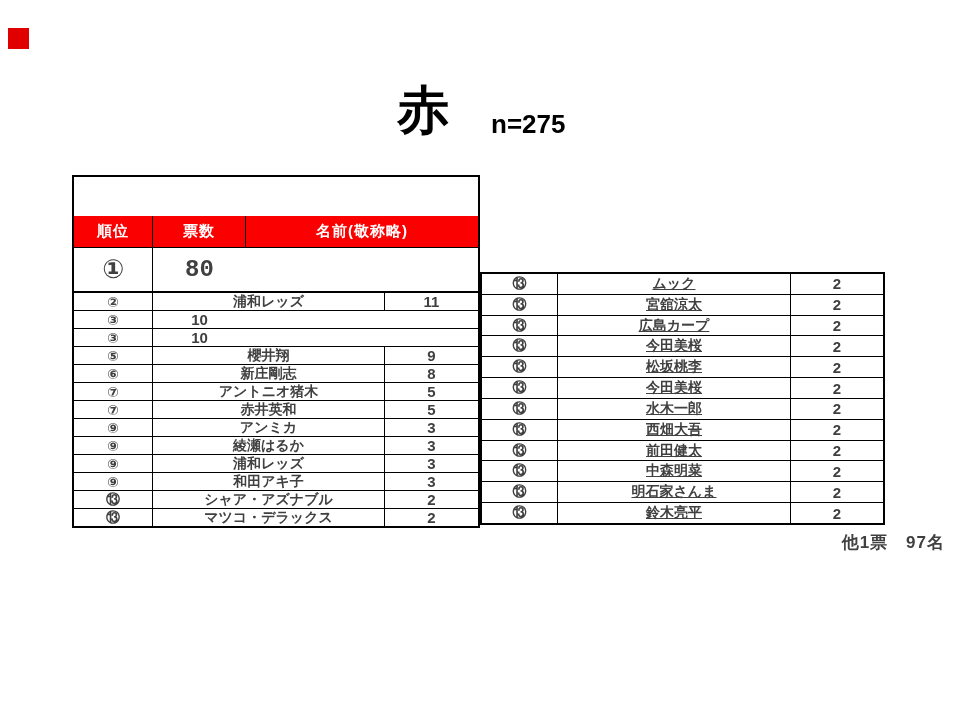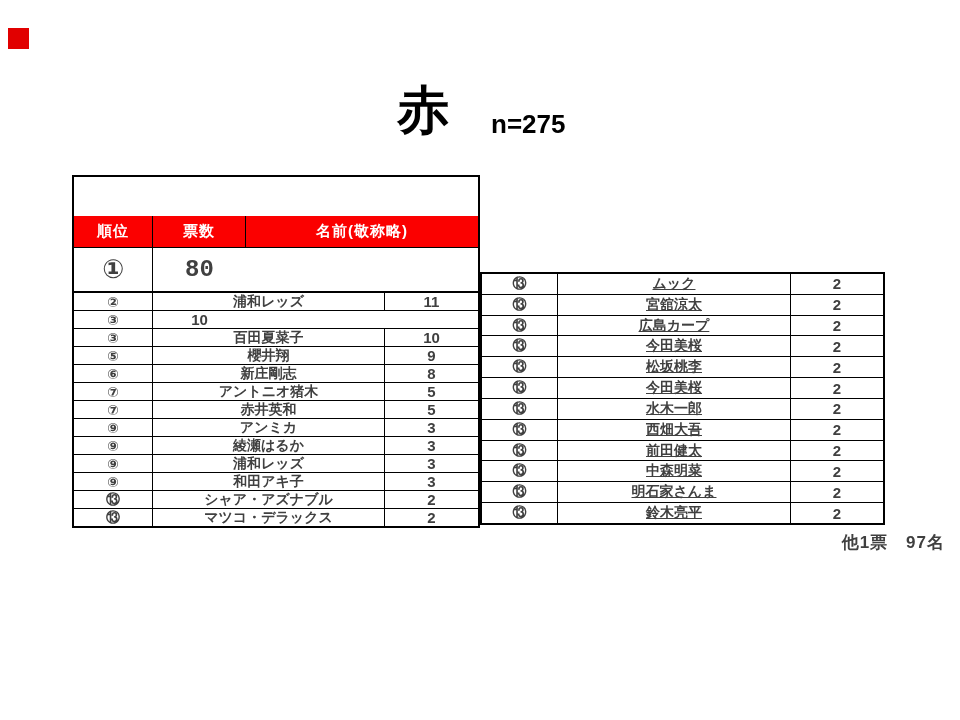--- a/index.html
+++ b/index.html
@@ -63,21 +63,20 @@
       <div class="cell c1">②</div>
       <div class="cell c2">浦和レッズ</div>
       <div class="cell c3">11</div>
     </div>
     <div class="row small">
       <div class="cell c1">③</div>
       <div class="cell c3">10</div>
     </div>
     <div class="row small">
       <div class="cell c1">③</div>
-      <div class="cell c2">百田夏菜子</div>
       <div class="cell c3">10</div>
     </div>
     <div class="row small">
       <div class="cell c1">⑤</div>
       <div class="cell c2">櫻井翔</div>
       <div class="cell c3">9</div>
     </div>
     <div class="row small">
       <div class="cell c1">⑥</div>
       <div class="cell c2">新庄剛志</div>

